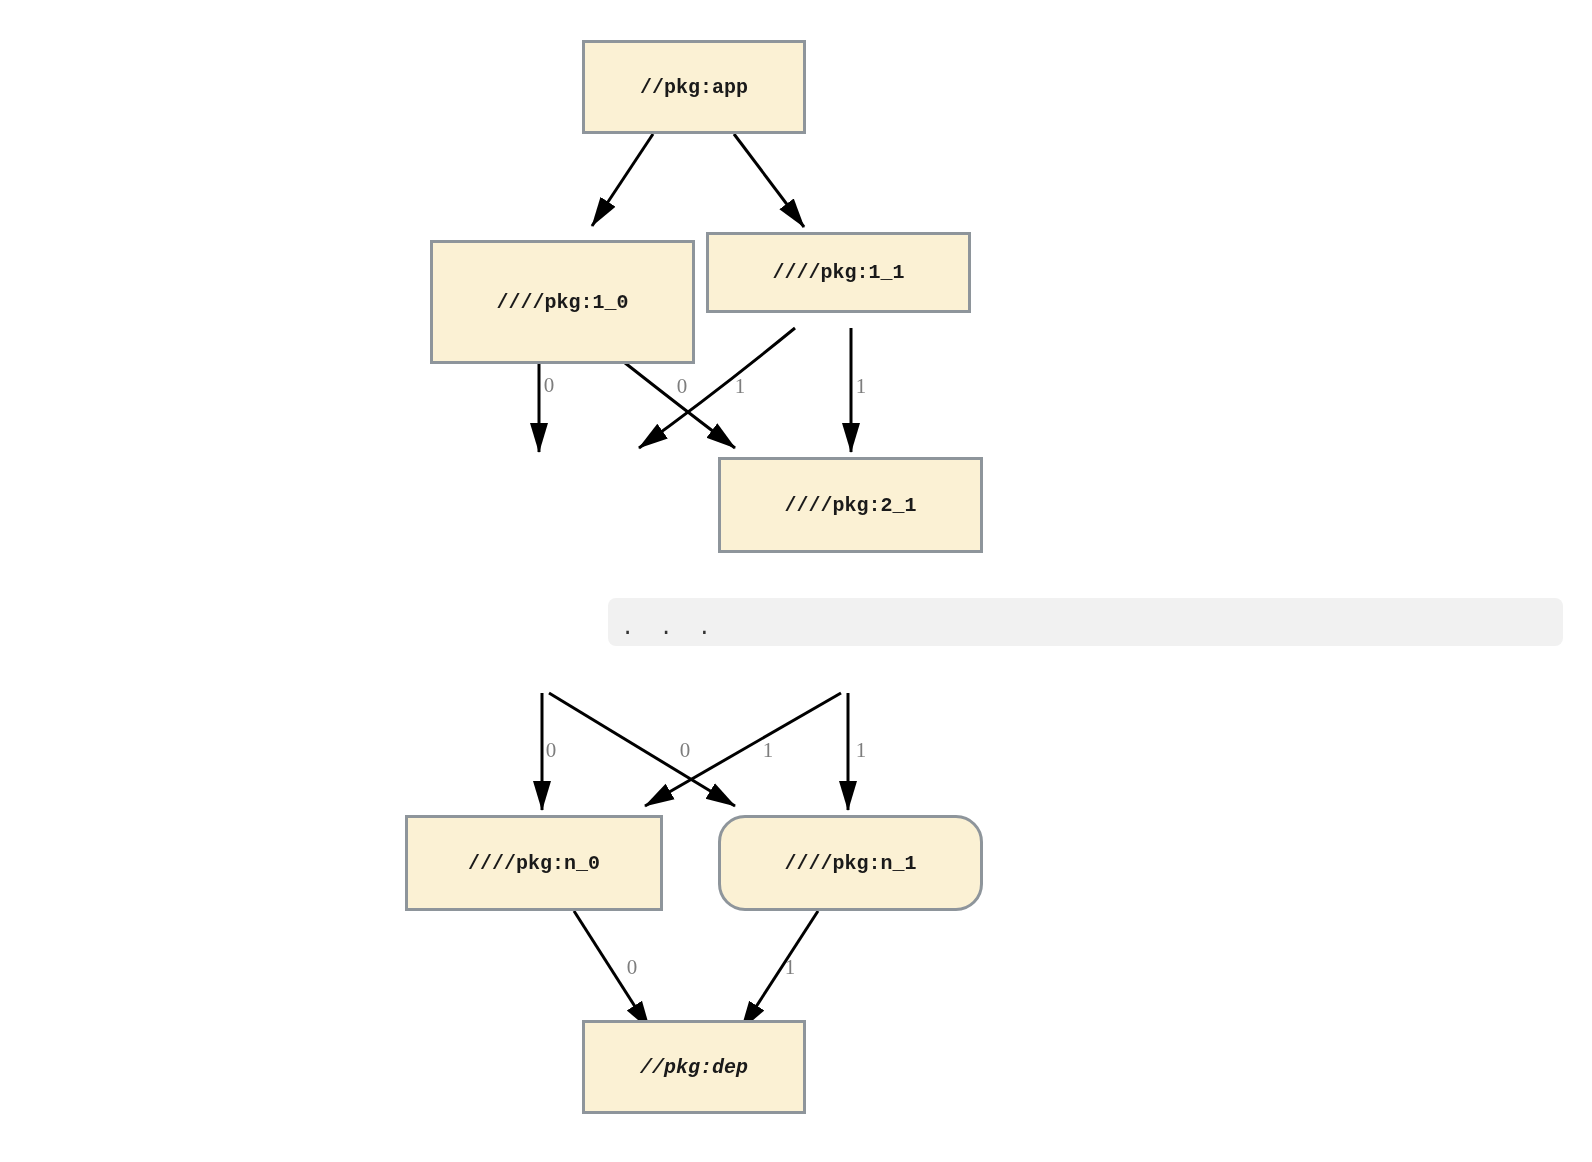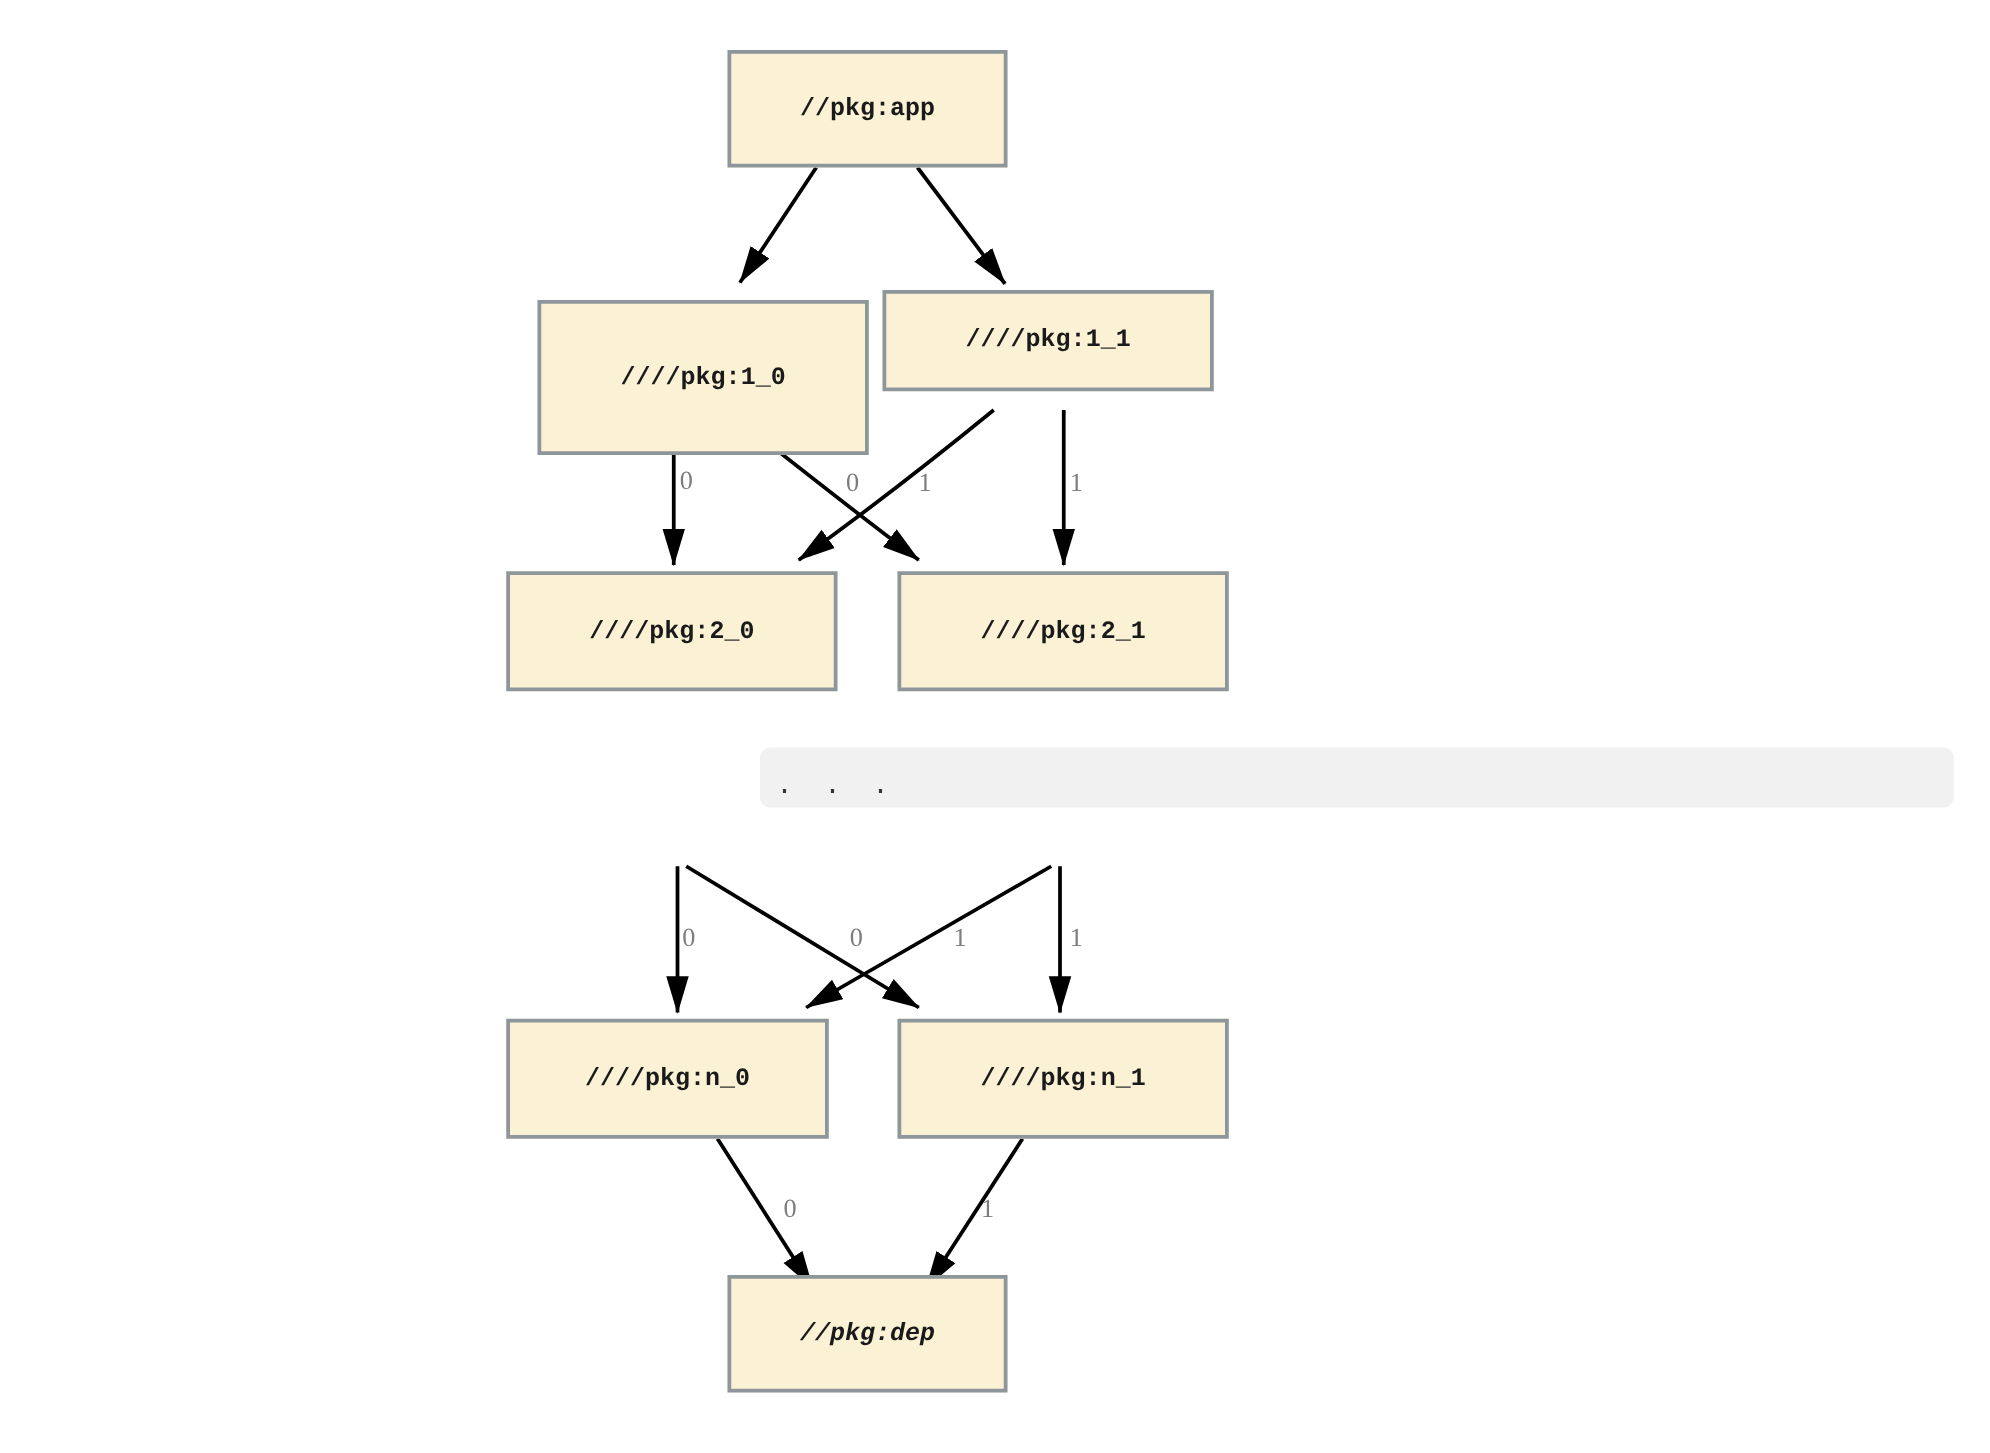--- a/index.html
+++ b/index.html
@@ -35,21 +35,21 @@
     font-size: 20px;
     color: #1a1a1a;
     white-space: nowrap;
   }
   .n-app  { left: 582px; top:   40px; width: 224px; height: 94px; }
   .n-1-0  { left: 405px; top:  240px; width: 265px; height: 124px; margin-left: 25px; }
   .n-1-1  { left: 706px; top:  232px; width: 265px; height: 81px; }
   .n-2-0  { left: 405px; top:  457px; width: 265px; height: 96px; }
   .n-2-1  { left: 718px; top:  457px; width: 265px; height: 96px; }
   .n-n-0  { left: 405px; top:  815px; width: 258px; height: 96px; }
-  .n-n-1  { left: 718px; top:  815px; width: 265px; height: 96px; }
+  .n-n-1  { left: 718px; top:  815px; width: 265px; height: 96px; border-radius: 27px; }
   .n-dep  { left: 582px; top: 1020px; width: 224px; height: 94px; font-style: italic; }
   .elabel {
     position: absolute;
     transform: translate(-50%, -50%);
     font-family: "Liberation Serif", "DejaVu Serif", serif;
     font-size: 21px;
     color: var(--edge-label, #7D7D7D);
     line-height: 1;
   }
   .ellipsis-bar {
@@ -100,23 +100,20 @@
 
   <div class="node n-app">
     <span>//pkg:app</span>
   </div>
   <div class="node n-1-0">
     <span>////pkg:1_0</span>
   </div>
   <div class="node n-1-1">
     <span>////pkg:1_1</span>
   </div>
-  <div class="node n-2-0">
-    <span>////pkg:2_0</span>
-  </div>
   <div class="node n-2-1">
     <span>////pkg:2_1</span>
   </div>
   <div class="node n-n-0">
     <span>////pkg:n_0</span>
   </div>
   <div class="node n-n-1">
     <span>////pkg:n_1</span>
   </div>
   <div class="node n-dep">

